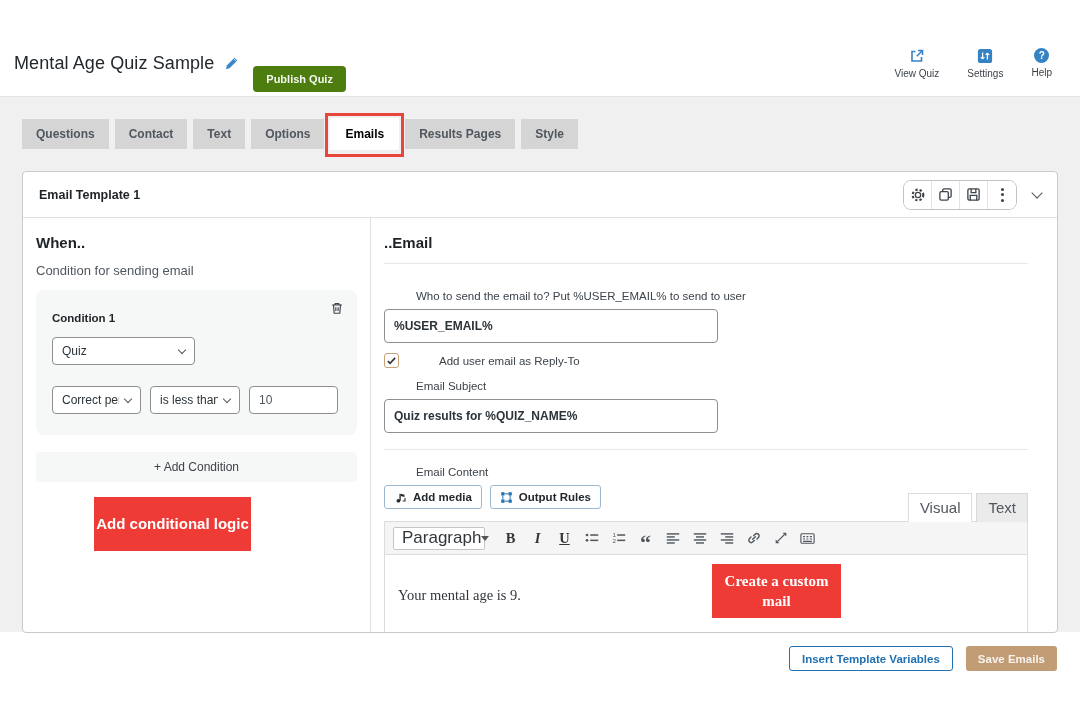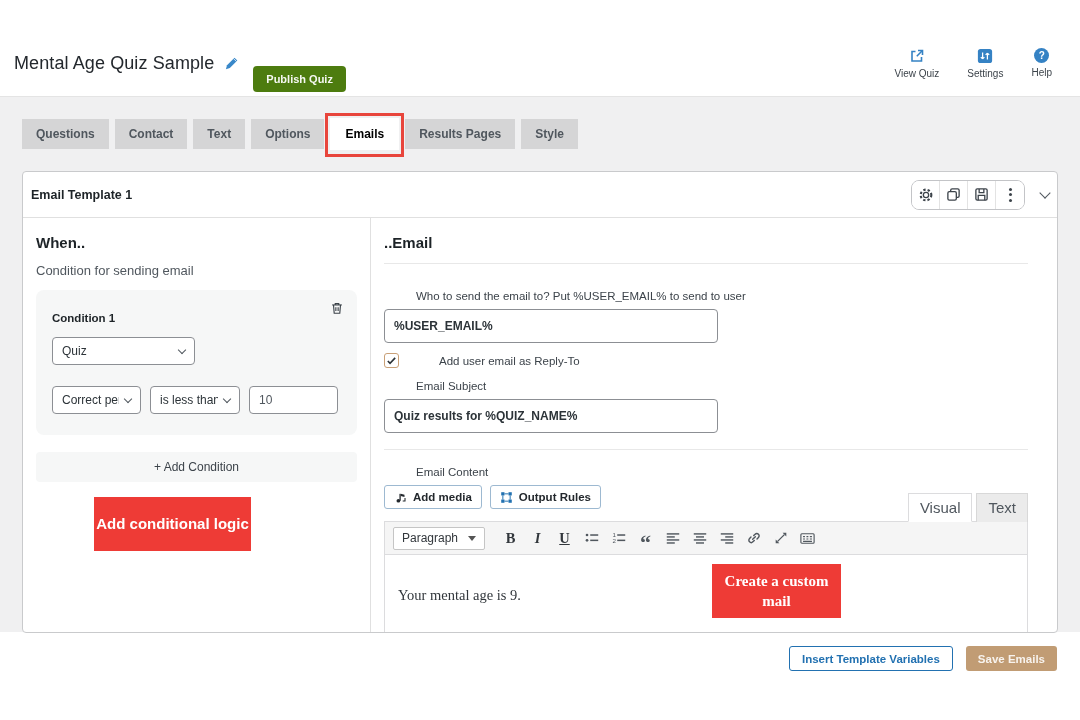--- a/index.html
+++ b/index.html
@@ -55,21 +55,21 @@
     border:3px solid #e8453c; pointer-events:none;
   }
 
   
   .panel {
     position:absolute; top:74px; left:22px; width:1036px; height:462px;
     background:#fff; border:1px solid #c9cacc; border-radius:4px; overflow:hidden;
   }
   .panel-header {
     height:46px; border-bottom:1px solid #e0e0e0;
-    display:flex; align-items:center; justify-content:space-between; padding:0 8px;
+    display:flex; align-items:center; justify-content:space-between; padding:0 16px;
   }
   .panel-title { font-size:12.5px; font-weight:bold; color:#1d2327; }
   .panel-controls { display:flex; align-items:center; gap:16px; }
   .icon-group { display:flex; border:1px solid #c3c4c7; border-radius:8px; overflow:hidden; background:#fff; }
   .icon-btn {
     width:28px; height:28px; display:flex; align-items:center; justify-content:center;
     border-right:1px solid #e3e3e3; cursor:pointer; background:#fff;
   }
   .icon-btn:last-child { border-right:none; }
   .kebab { display:flex; flex-direction:column; gap:2.5px; }
@@ -156,21 +156,21 @@
   .etab-text { background:#ebebeb; border:1px solid #d8d8d8; border-bottom:none; }
 
   .editor { border:1px solid #dcdcde; }
   .editor-toolbar {
     height:33px; background:#f5f5f5; border-bottom:1px solid #dcdcde;
     display:flex; align-items:center; padding:0 8px;
   }
   .para-select {
     width:92px; height:23px; background:#fff; border:1px solid #c5c5c5; border-radius:2px;
     display:flex; align-items:center; justify-content:space-between; padding:0 8px;
-    font-size:12px; color:#32373c; margin-right:12px; cursor:pointer;
+    font-size:17px; color:#32373c; margin-right:12px; cursor:pointer;
   }
   .para-caret { width:0; height:0; border-left:4px solid transparent; border-right:4px solid transparent; border-top:5px solid #555; }
   .tb-btn { width:27px; height:24px; display:flex; align-items:center; justify-content:center; color:#50575e; cursor:pointer; }
   .tb-text { font-family:"Liberation Serif",serif; font-weight:bold; font-size:14.5px; color:#32373c; }
   .tb-italic { font-style:italic; }
   .tb-under { text-decoration:underline; font-weight:bold; }
   .tb-quote { font-family:"Liberation Serif",serif; font-size:22px; font-weight:bold; color:#50575e; line-height:10px; margin-top:10px; }
 
   .editor-content {
     position:relative; background:#fff; height:96px; padding:11px 13px;

